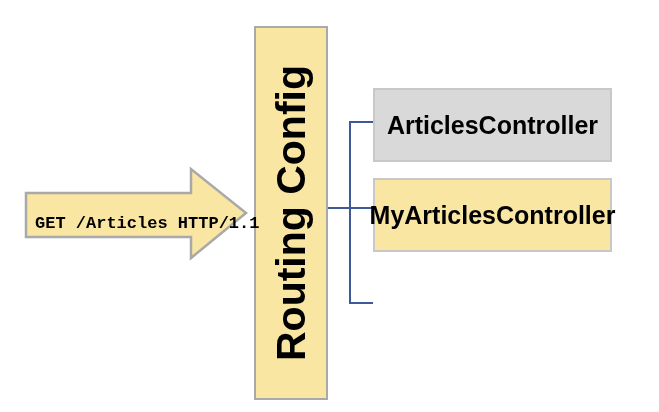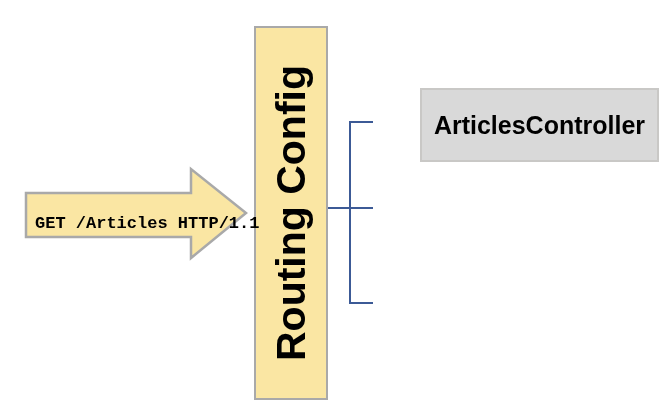--- a/index.html
+++ b/index.html
@@ -73,21 +73,21 @@
     z-index: 1;
   }
   .controller.gray {
     background: var(--controller-gray-fill, #d9d9d9);
     border: 2px solid var(--controller-border, #c9c8c6);
   }
   .controller.yellow {
     background: var(--yellow-fill, #fae6a3);
     border: 2px solid var(--controller-border, #c9c8c6);
   }
-  .controller.row-1 { top: 88px; margin-left: 47px; }
+  .controller.row-1 { top: 88px; }
   .controller.row-2 { top: 178px; }
   .controller.row-3 { top: 268px; }
 </style>
 </head>
 <body>
 
 <div class="canvas">
 
   <svg class="layer-svg" width="659" height="412" viewBox="0 0 659 412">
 
@@ -99,15 +99,16 @@
   </svg>
 
   <div class="arrow-label">GET /Articles HTTP/1.1</div>
 
   <div class="routing-box">
     <span class="vlabel">Routing Config</span>
   </div>
 
   <div class="controller gray row-1">ArticlesController</div>
 
+  <div class="controller yellow row-2">MyArticlesController</div>
 
 
 </div>
 
 </body></html>

